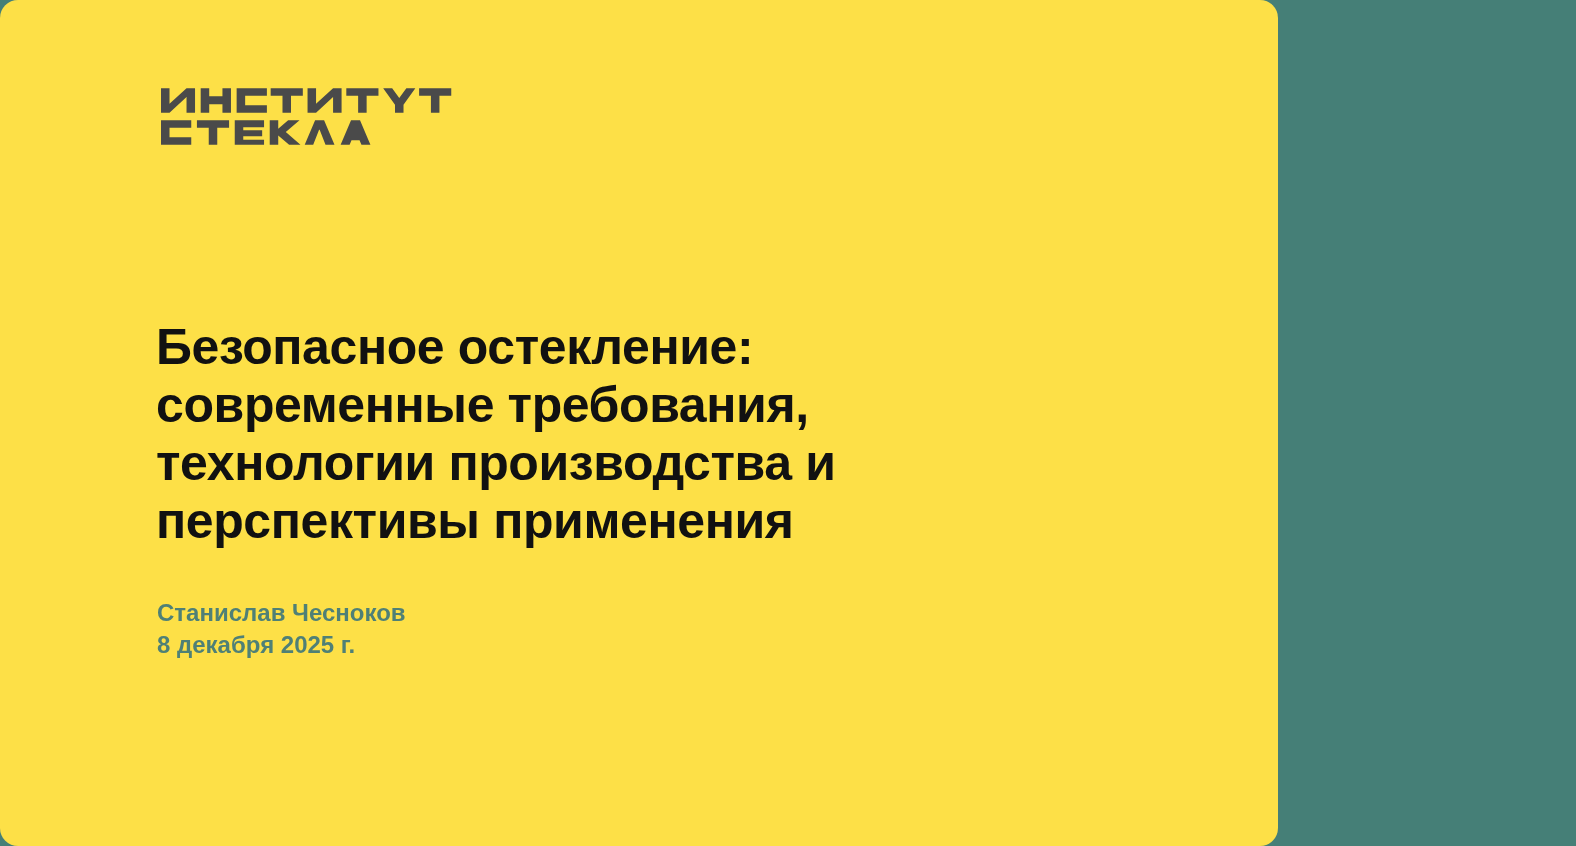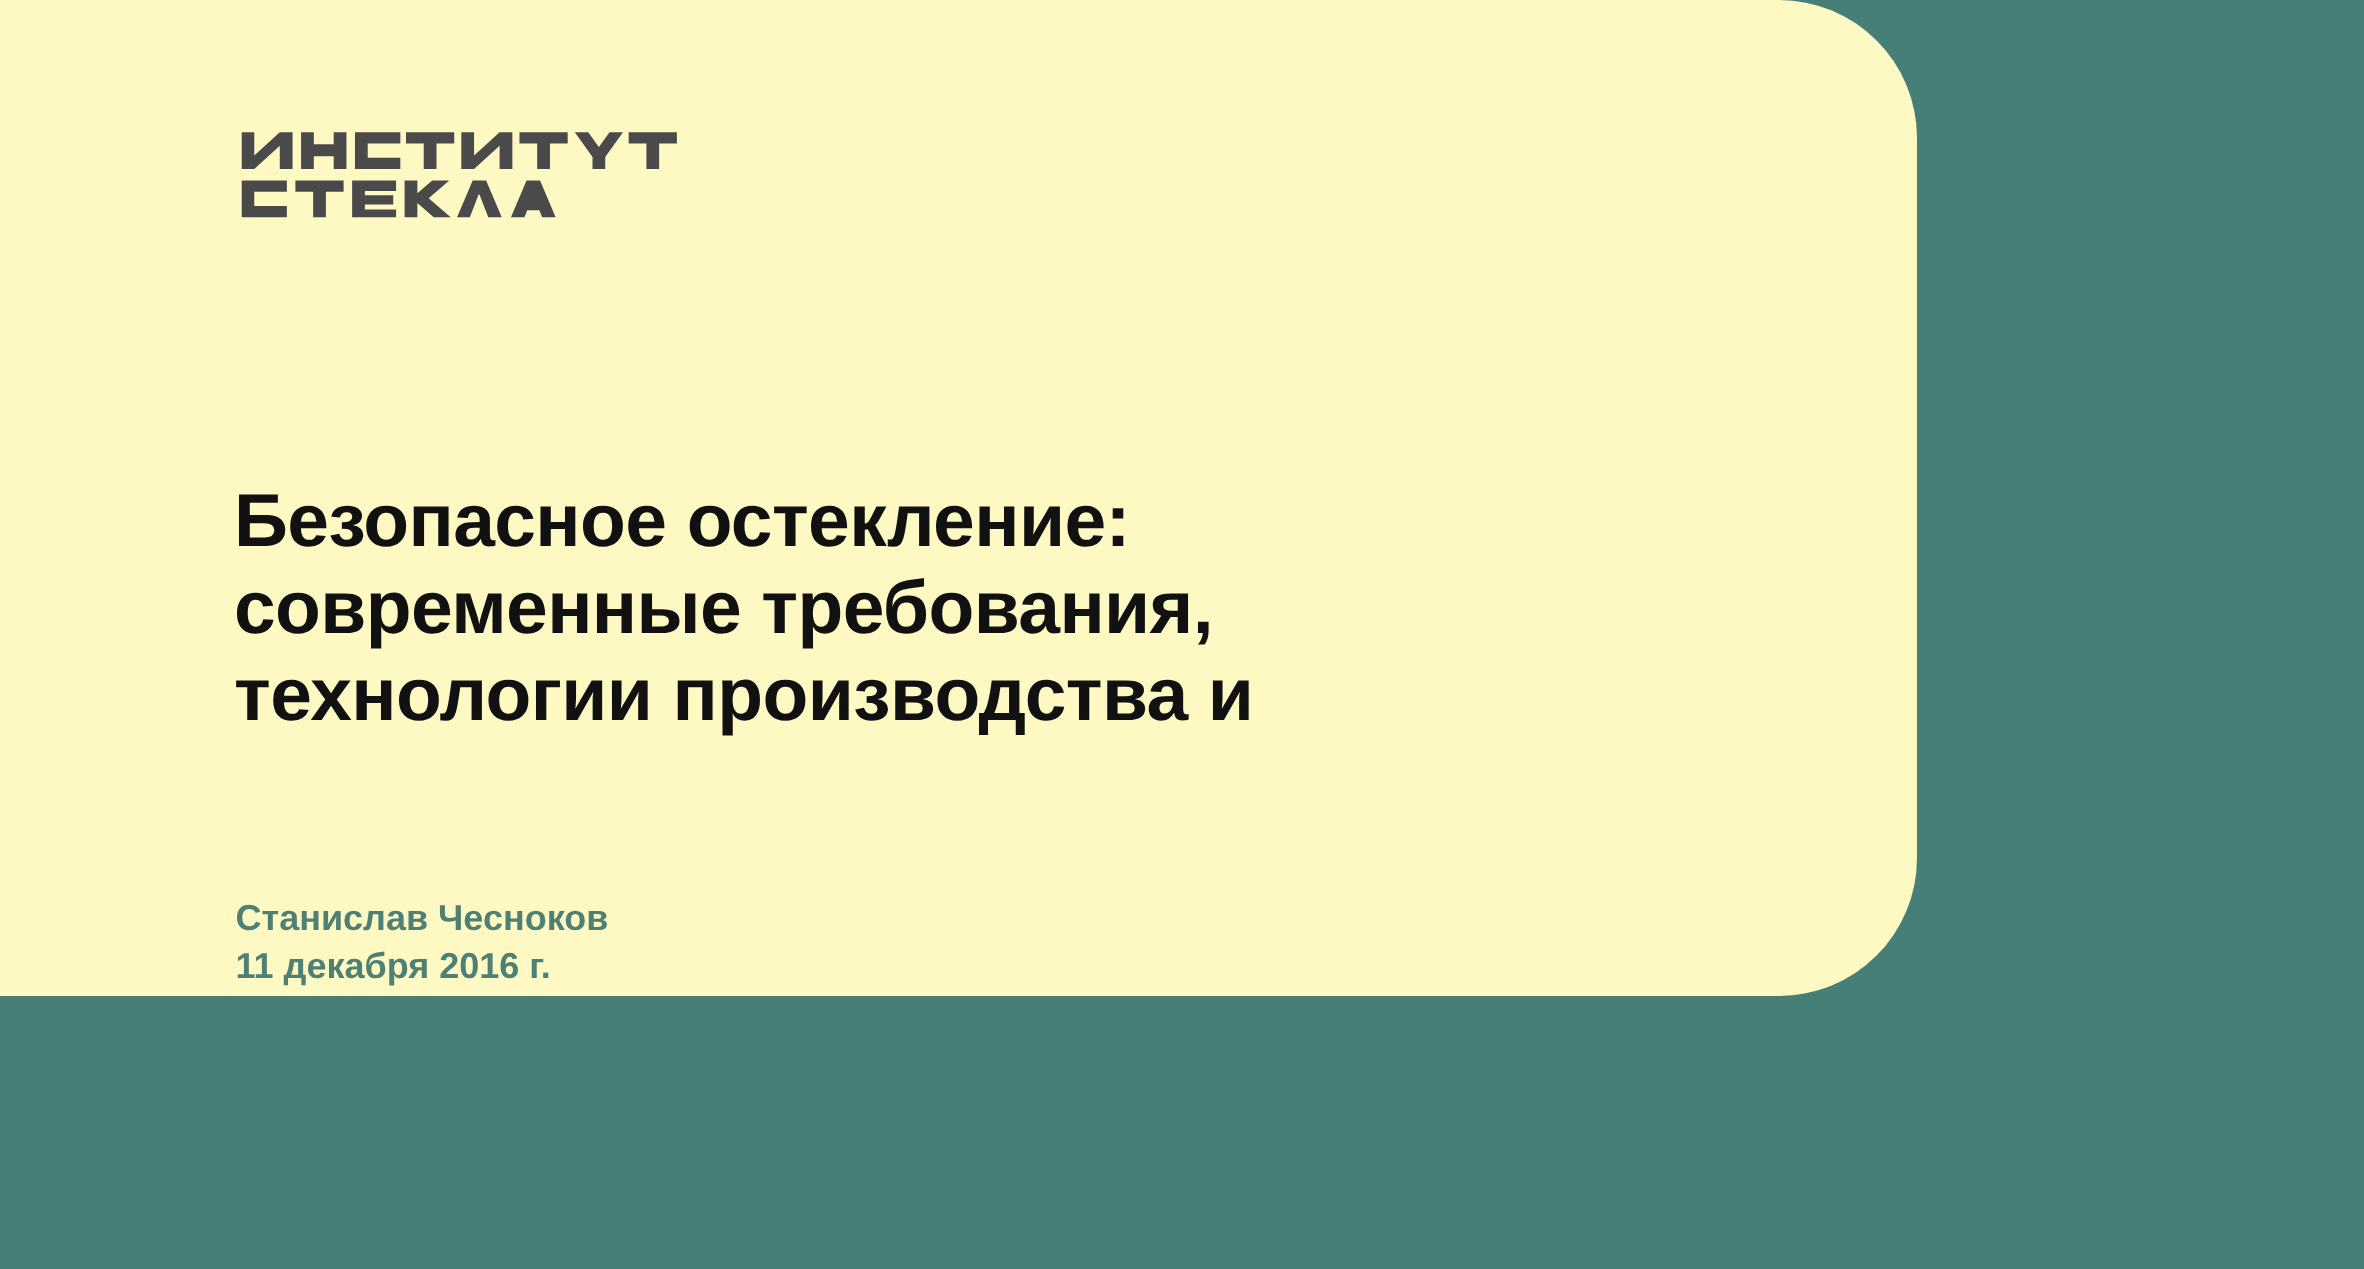--- a/index.html
+++ b/index.html
@@ -23,26 +23,27 @@
     background: #457F77;
     overflow: hidden;
   }
 
   
   .card {
     position: absolute;
     left: 0;
     top: 0;
     width: 1278px;
-    height: 664px;
-    background: #fef9c3;
+    height: 846px;
+    background: #fde047;
     border-top-left-radius: 0;
     border-bottom-left-radius: 0;
     border-top-right-radius: 92px;
     border-bottom-right-radius: 92px;
+    border-radius: 18px;
   }
 
   
   .logo {
     position: absolute;
     left: 161px;
     top: 86px;
     width: 330px;
     user-select: none;
   }
@@ -113,21 +114,22 @@
 
           <path d="M190 62 l11 -26 h9.5 l11 26 h-9.5 l-2 -5 h-8.5 l-2 5 Z"></path>
         </g>
       </svg>
     </div>
 
     <h1 class="title">
       <span class="title-line">Безопасное остекление:</span>
       <span class="title-line">современные требования,</span>
       <span class="title-line">технологии производства и</span>
+      <span class="title-line">перспективы применения</span>
     </h1>
 
     <div class="byline">
       <span class="byline-line">Станислав Чесноков</span>
-      <span class="byline-line">11 декабря 2016 г.</span>
+      <span class="byline-line">8 декабря 2025 г.</span>
     </div>
 
   </div>
 </div>
 
 </body></html>

